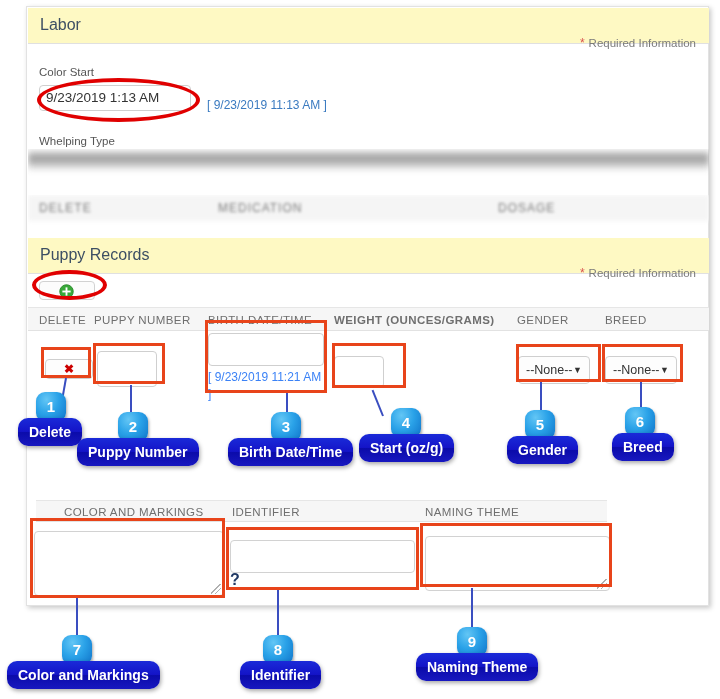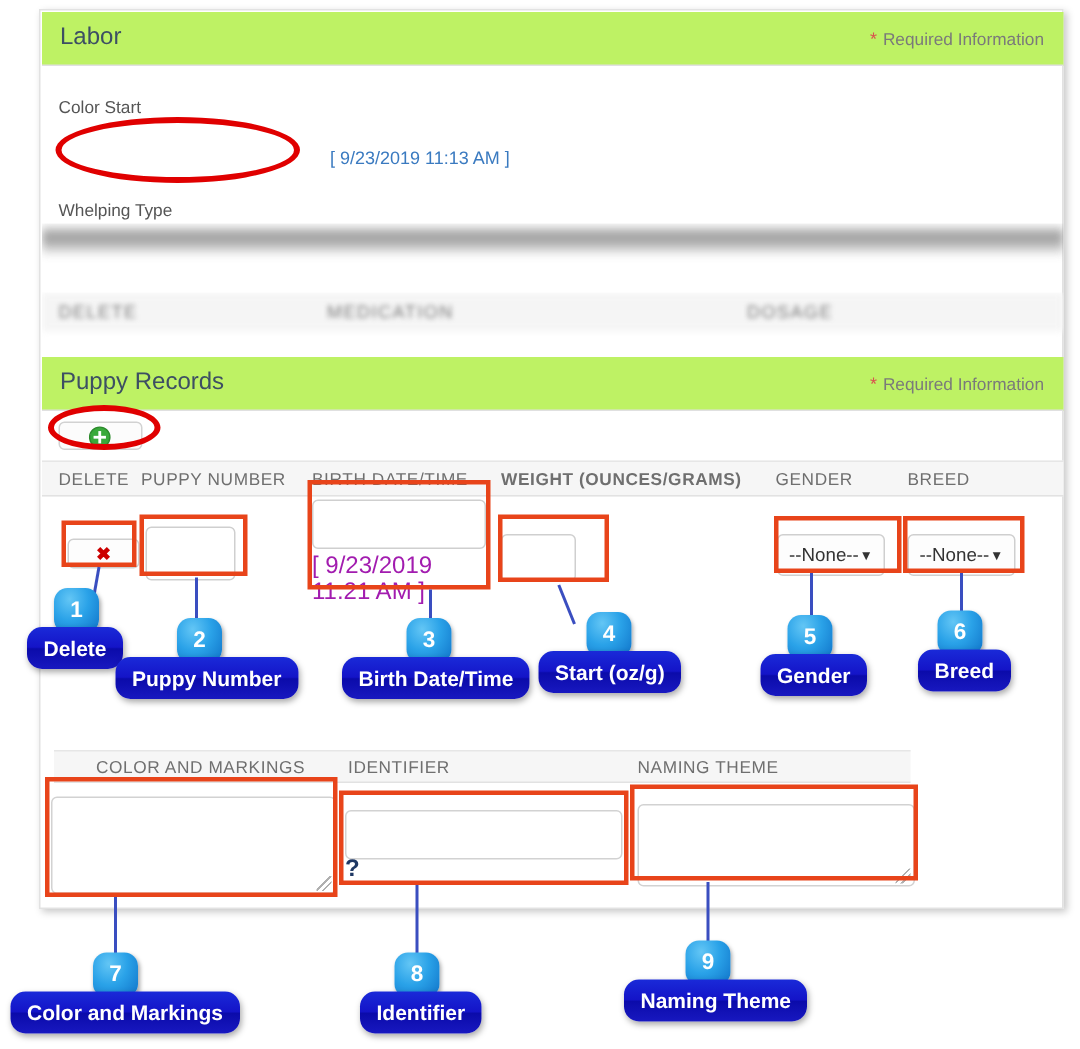--- a/index.html
+++ b/index.html
@@ -27,36 +27,36 @@
     box-shadow: 2px 2px 5px rgba(0,0,0,0.22);
     box-sizing: border-box;
   }
 
   
   .section-header {
     position: absolute;
     left: 1px;
     width: 681px;
     height: 36px;
-    background: #bef264;
+    background: #fef9c3;
     border-bottom: 1px solid #e0e0e0;
     box-sizing: border-box;
   }
   .section-title {
     position: absolute;
     left: 12px;
     top: 8px;
     font-size: 16px;
     color: #3d4f63;
     font-family: "Liberation Sans", sans-serif;
   }
   .req-info {
     position: absolute;
     right: 13px;
-    top: 11px;
+    top: 28px;
     font-size: 11.5px;
     color: #7a7a7a;
     white-space: nowrap;
   }
   .req-star {
     color: #d9534f;
     font-size: 12px;
     margin-right: 4px;
   }
 
@@ -81,22 +81,22 @@
     outline: none;
   }
   .hint-text {
     position: absolute;
     font-size: 12px;
     color: #3a7ac0;
     white-space: nowrap;
   }
   .hint-text-wrap {
     position: absolute;
-    font-size: 16px;
-    color: #a21caf;
+    font-size: 12px;
+    color: #3b82f6;
     line-height: 17px;
   }
 
   
   .blur-band {
     position: absolute;
     overflow: hidden;
   }
   .blur-row-a {
     position: absolute;
@@ -270,22 +270,23 @@
 
   <div class="section-header" style="top:1px;">
     <div class="section-title">Labor</div>
     <div class="req-info">
       <span class="req-star">*</span><span>Required Information</span>
     </div>
   </div>
 
   <div class="field-label" style="left:12px; top:59px;">Color Start</div>
 
-
-  <div class="hint-text" style="left:193px; top:91px;">[ 9/23/2019 11:13 AM ]</div>
+  <div class="txt-input" style="left:12px; top:78px; width:152px; height:26px; padding-top:4px;">9/23/2019 1:13 AM</div>
+
+  <div class="hint-text" style="left:180px; top:91px;">[ 9/23/2019 11:13 AM ]</div>
 
   <div class="field-label" style="left:12px; top:128px;text-align:right;">Whelping Type</div>
 
   <div class="blur-band" style="left:1px; top:142px; width:681px; height:34px;">
     <div class="blur-row-a"></div>
   </div>
 
   <div class="blur-band" style="left:1px; top:188px; width:681px; height:30px;">
     <div class="blur-row-b"></div>
     <div class="blur-words" style="left:11px; top:6px;">DELETE</div>

